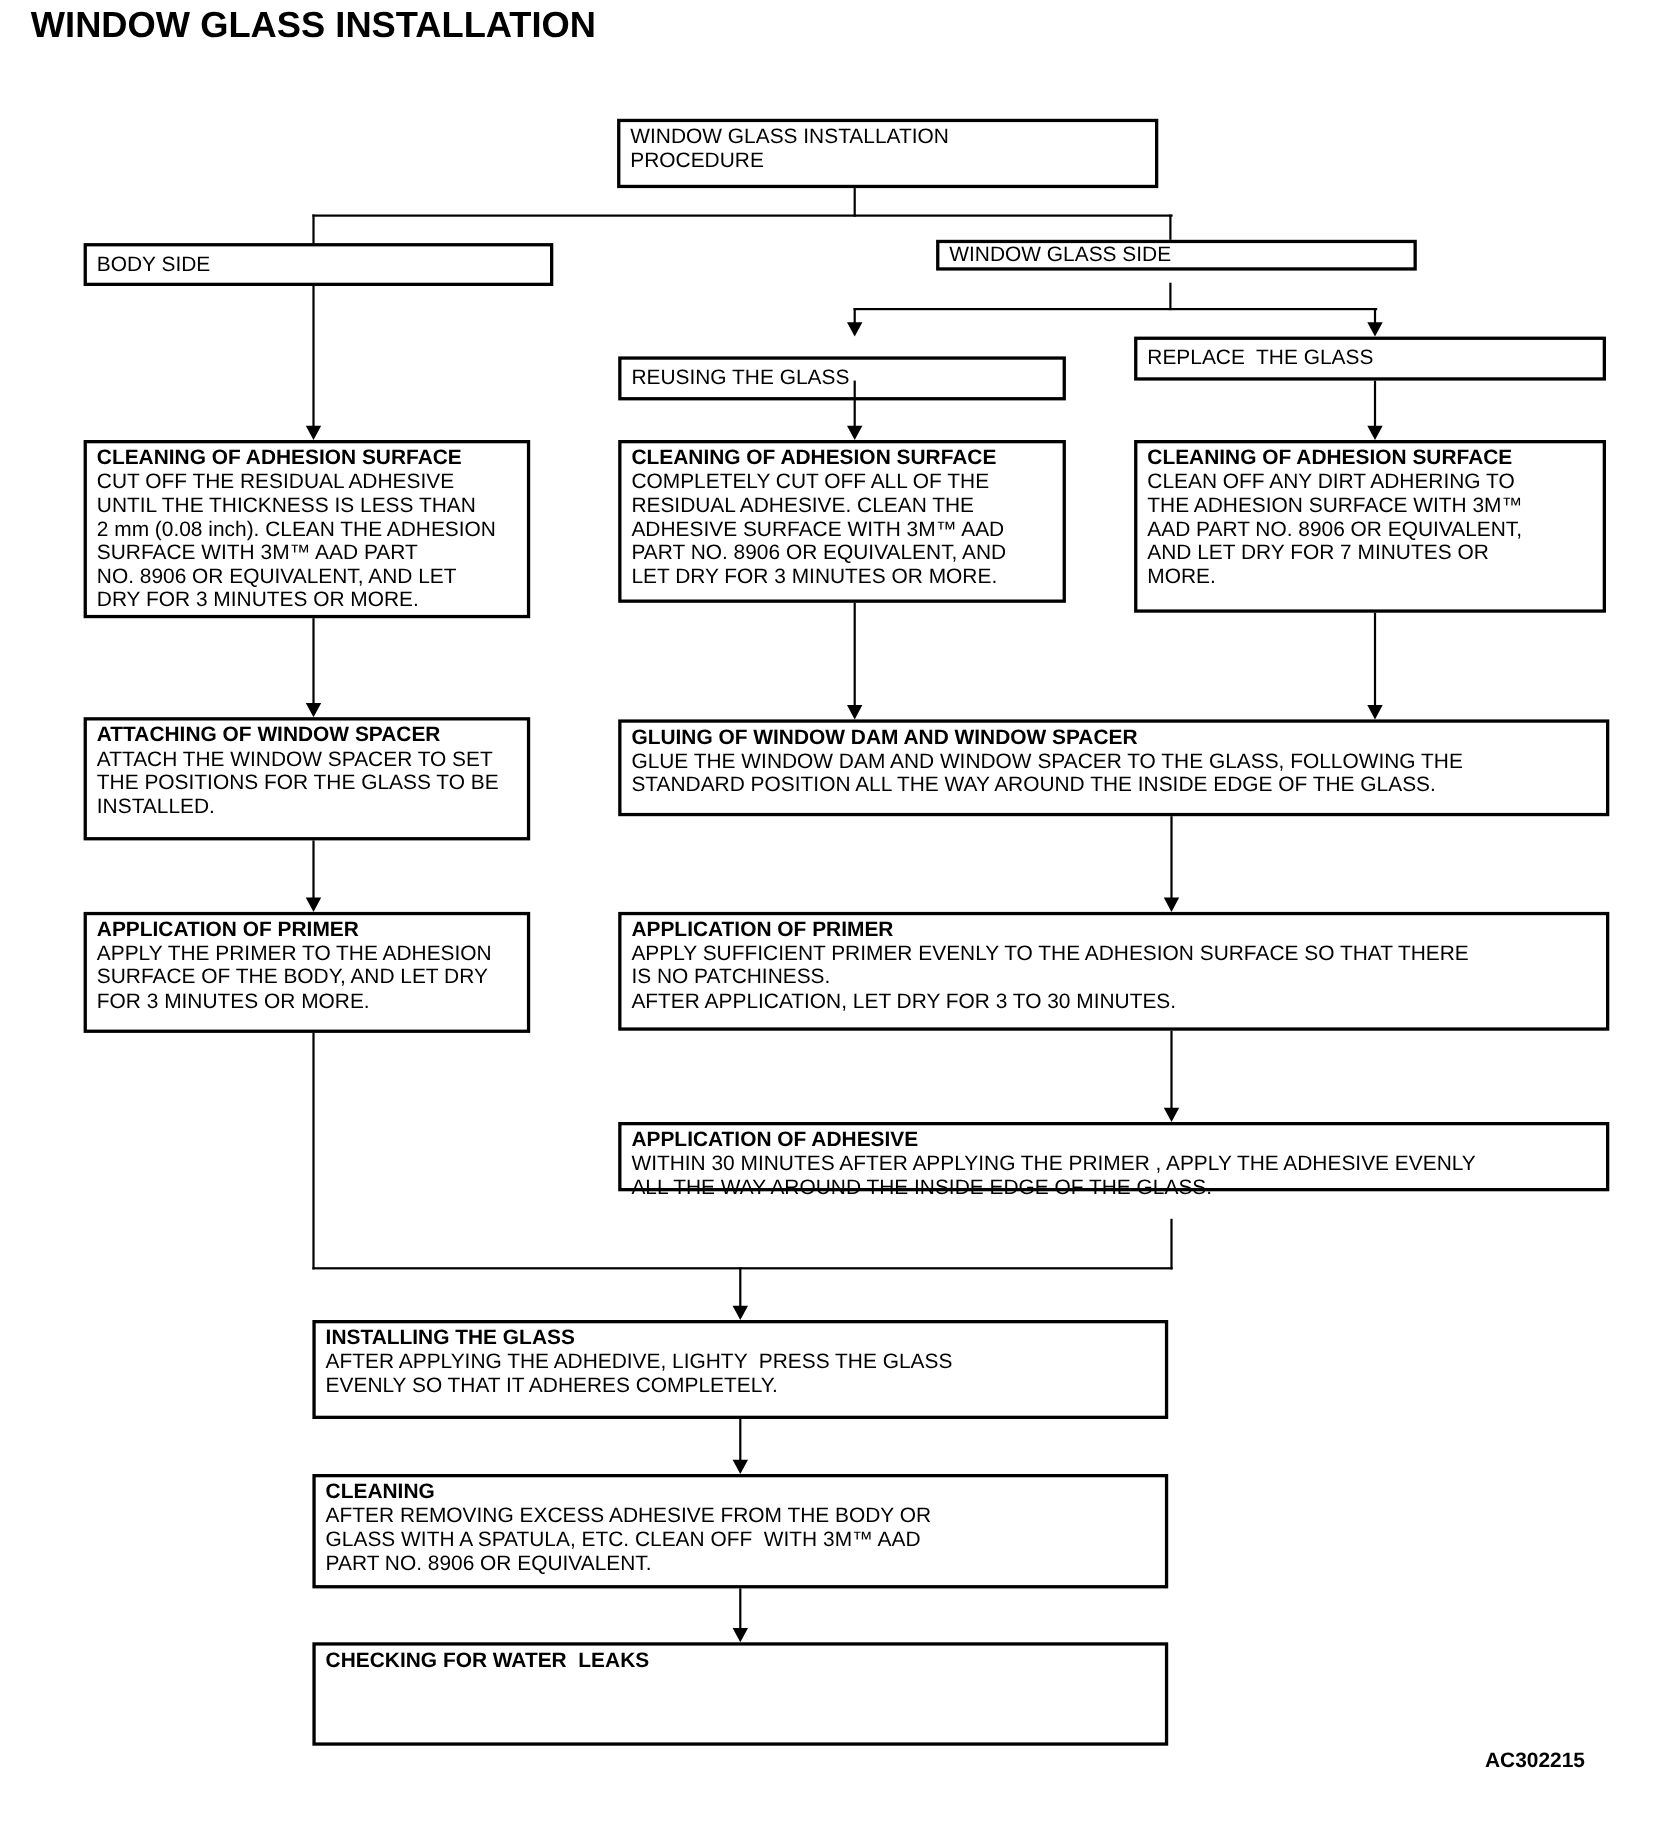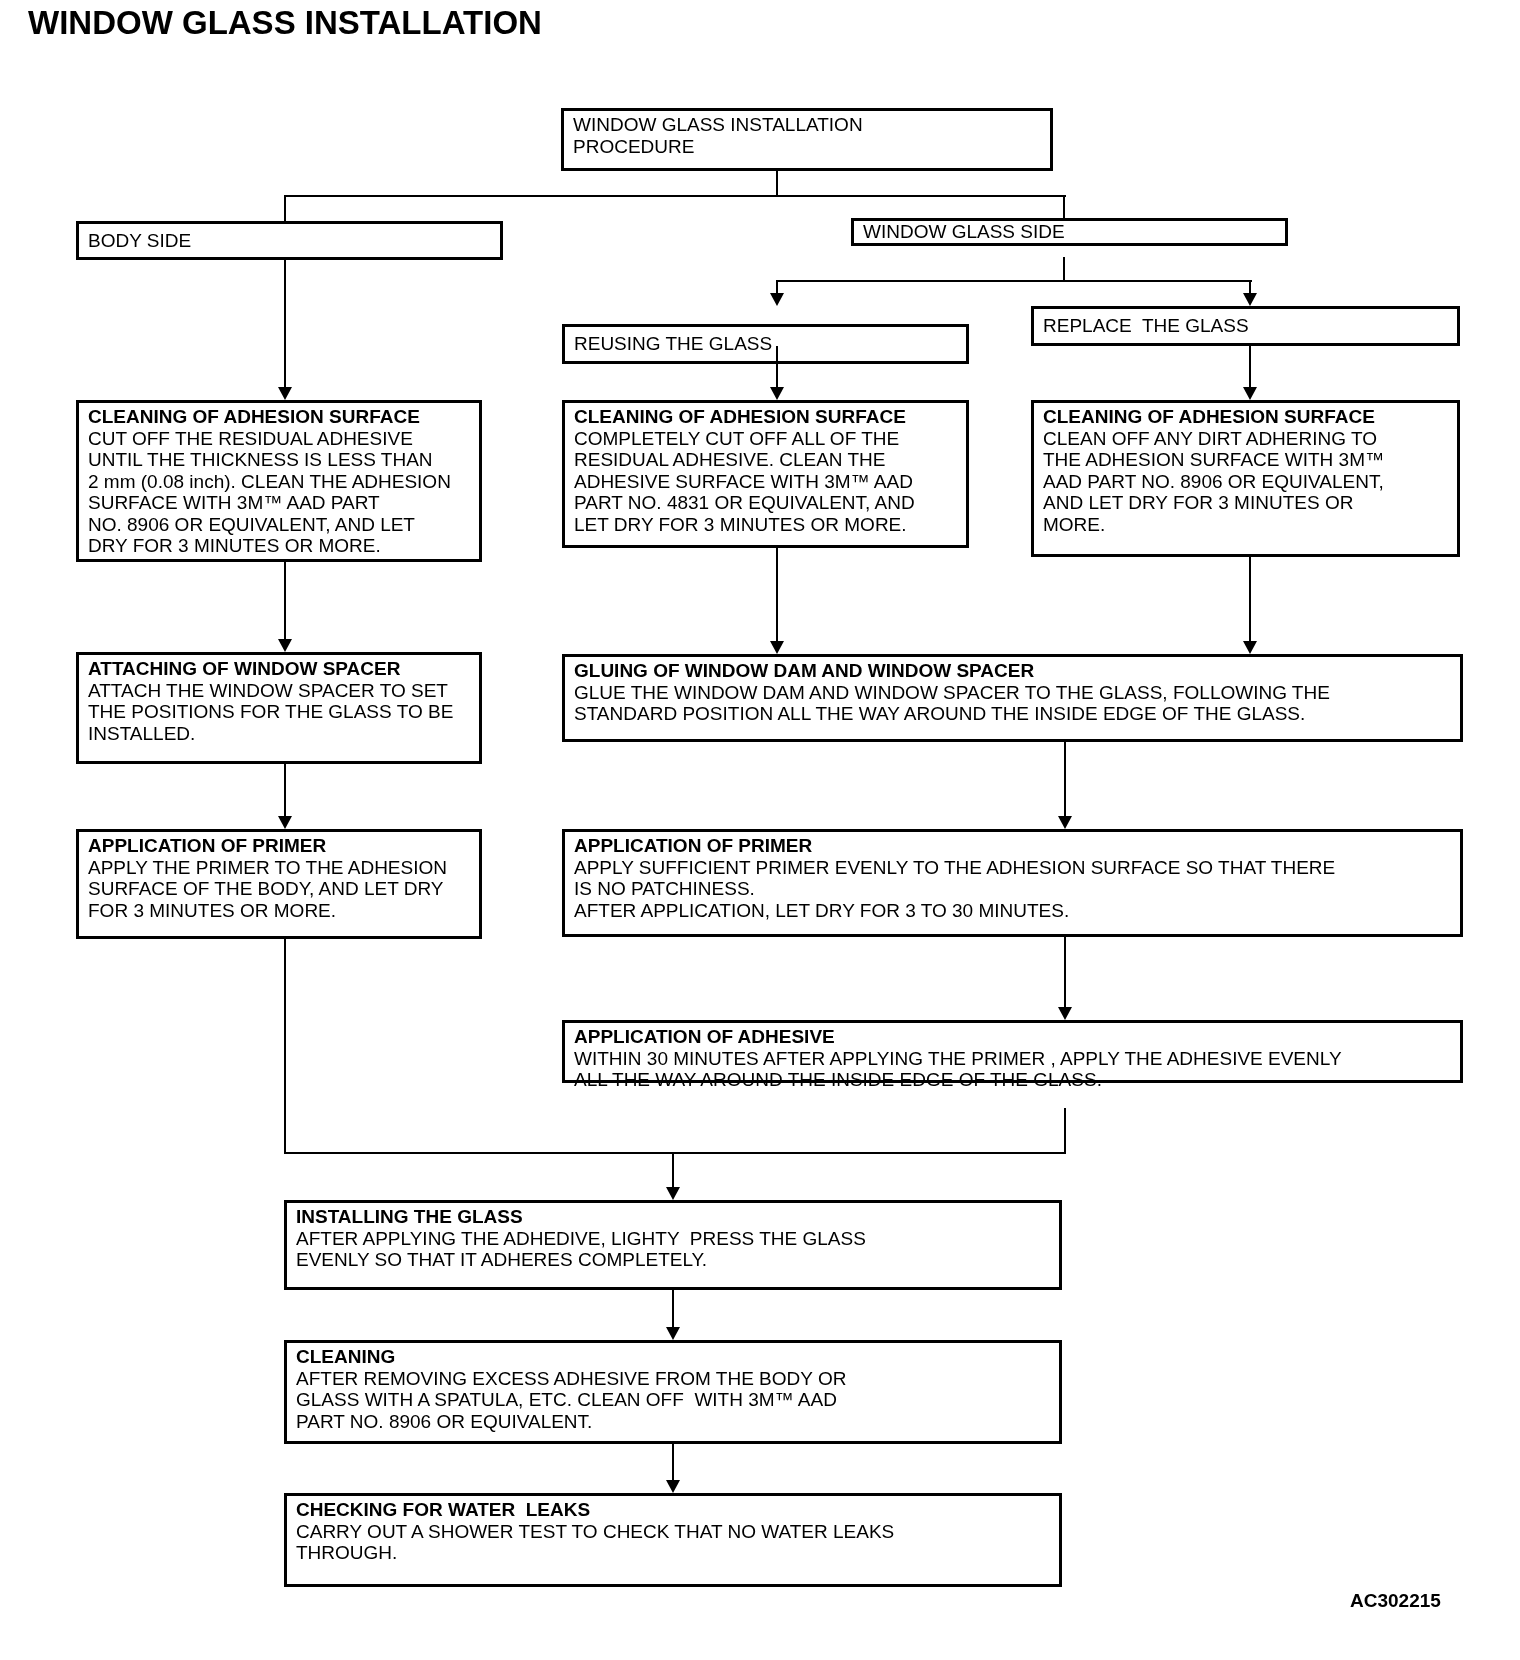--- a/index.html
+++ b/index.html
@@ -112,32 +112,32 @@
         <div class="box-line">DRY FOR 3 MINUTES OR MORE.</div>
       </div>
   </div>
 
   <div class="node" style="left:562px;top:400px;width:407px;height:148px;">
     <div class="node-title">CLEANING OF ADHESION SURFACE</div>
     <div>
         <div class="box-line">COMPLETELY CUT OFF ALL OF THE</div>
         <div class="box-line">RESIDUAL ADHESIVE. CLEAN THE</div>
         <div class="box-line">ADHESIVE SURFACE WITH 3M™ AAD</div>
-        <div class="box-line">PART NO. 4831 OR EQUIVALENT, AND</div>
+        <div class="box-line">PART NO. 8906 OR EQUIVALENT, AND</div>
         <div class="box-line">LET DRY FOR 3 MINUTES OR MORE.</div>
       </div>
   </div>
 
   <div class="node" style="left:1031px;top:400px;width:429px;height:157px;">
     <div class="node-title">CLEANING OF ADHESION SURFACE</div>
     <div>
         <div class="box-line">CLEAN OFF ANY DIRT ADHERING TO</div>
         <div class="box-line">THE ADHESION SURFACE WITH 3M™</div>
         <div class="box-line">AAD PART NO. 8906 OR EQUIVALENT,</div>
-        <div class="box-line">AND LET DRY FOR 3 MINUTES OR</div>
+        <div class="box-line">AND LET DRY FOR 7 MINUTES OR</div>
         <div class="box-line">MORE.</div>
       </div>
   </div>
 
   <div class="node" style="left:76px;top:652px;width:406px;height:112px;">
     <div class="node-title">ATTACHING OF WINDOW SPACER</div>
     <div>
         <div class="box-line">ATTACH THE WINDOW SPACER TO SET</div>
         <div class="box-line">THE POSITIONS FOR THE GLASS TO BE</div>
         <div class="box-line">INSTALLED.</div>
@@ -190,24 +190,20 @@
     <div class="node-title">CLEANING</div>
     <div>
         <div class="box-line">AFTER REMOVING EXCESS ADHESIVE FROM THE BODY OR</div>
         <div class="box-line">GLASS WITH A SPATULA, ETC. CLEAN OFF  WITH 3M™ AAD</div>
         <div class="box-line">PART NO. 8906 OR EQUIVALENT.</div>
       </div>
   </div>
 
   <div class="node" style="left:284px;top:1493px;width:778px;height:94px;">
     <div class="node-title">CHECKING FOR WATER  LEAKS</div>
-    <div>
-        <div class="box-line">CARRY OUT A SHOWER TEST TO CHECK THAT NO WATER LEAKS</div>
-        <div class="box-line">THROUGH.</div>
-      </div>
   </div>
 
   <div class="conn" style="left:776px;top:171px;width:2px;height:26px;"></div>
   <div class="conn" style="left:284px;top:195px;width:782px;height:2px;"></div>
   <div class="conn" style="left:284px;top:195px;width:2px;height:26px;"></div>
   <div class="conn" style="left:1063px;top:195px;width:2px;height:23px;"></div>
 
   <div class="conn" style="left:1063px;top:257px;width:2px;height:25px;"></div>
   <div class="conn" style="left:776px;top:280px;width:476px;height:2px;"></div>
   <div class="conn" style="left:776px;top:280px;width:2px;height:15px;"></div>

